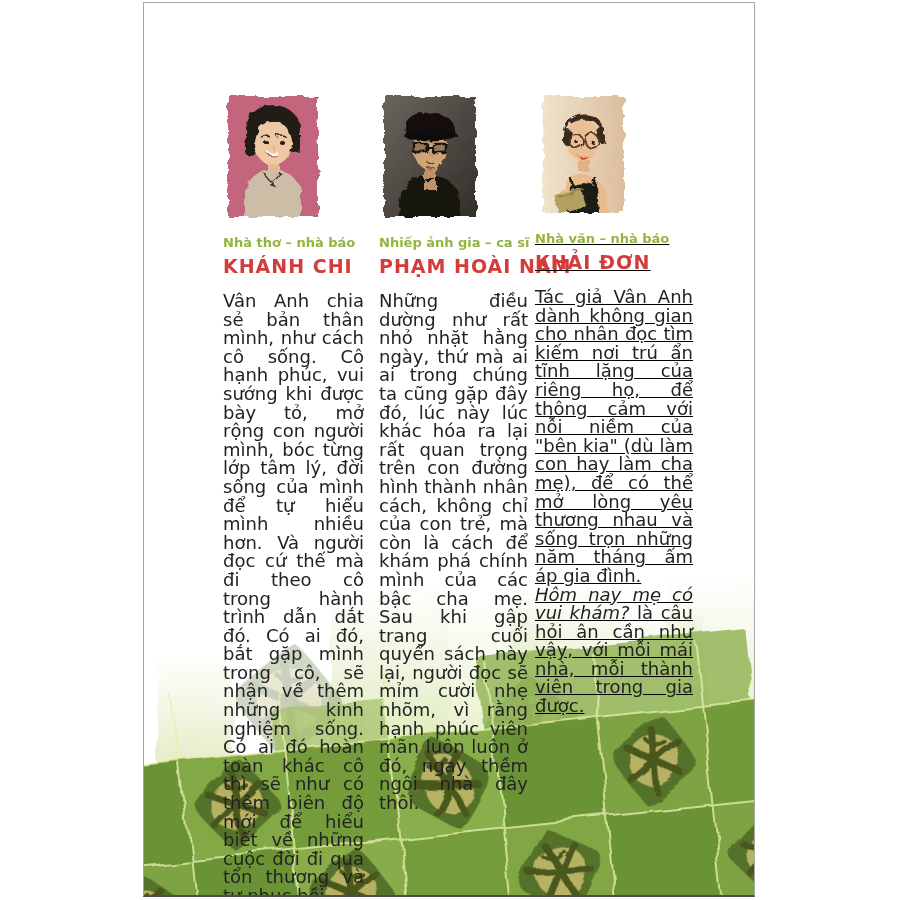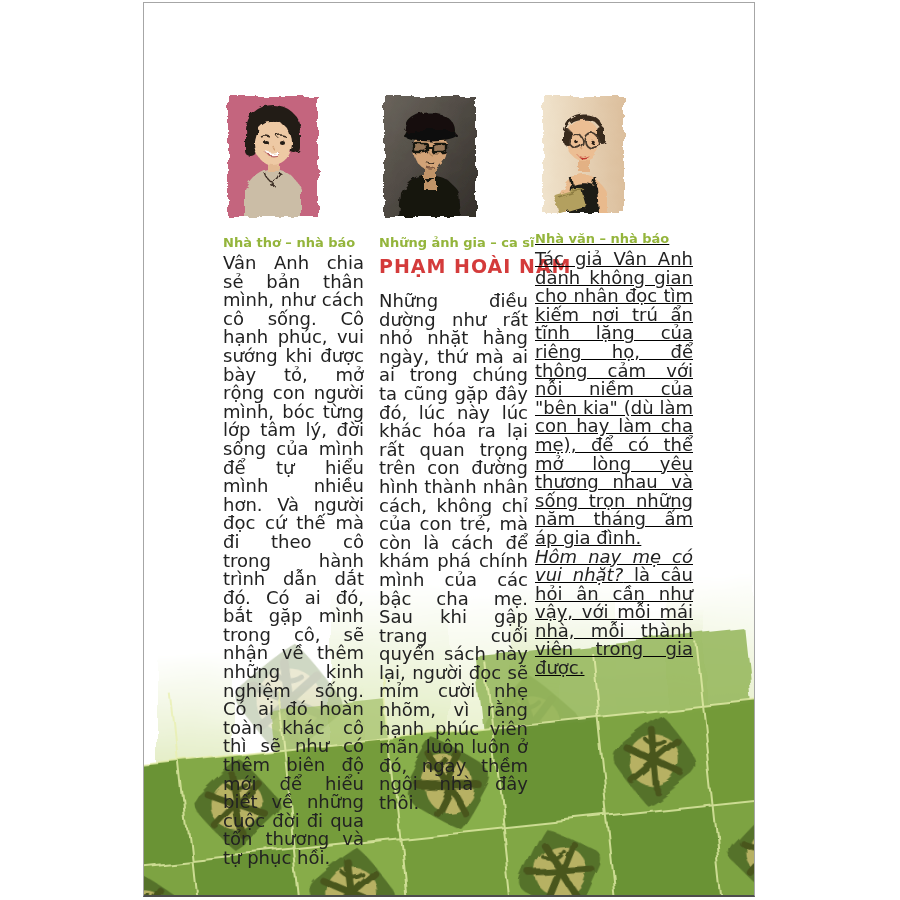--- a/index.html
+++ b/index.html
@@ -158,20 +158,21 @@
           <path d="M36,44 Q40.5,42 45,44" stroke="#3a2c20" stroke-width="1.4" fill="none"></path>
           <path d="M52,44 Q56.5,42 61,44" stroke="#3a2c20" stroke-width="1.4" fill="none"></path>
           <path d="M47,52 Q48,56 49,56" stroke="#d2a176" stroke-width="1.3" fill="none"></path>
           <path d="M40,60 Q48,67 56,60 Q48,64 40,60 Z" fill="#b55f5f"></path>
           <path d="M42,60 Q48,63 54,60" stroke="#ffffff" stroke-width="1.6" fill="none"></path>
           <path d="M40,80 C44,92 52,92 56,80" stroke="#3a2c22" stroke-width="1.4" fill="none"></path>
           <circle cx="48" cy="92" r="2" fill="#3a2c22"></circle>
         </g>
       </svg>
       <div class="role">Nhà thơ – nhà báo</div>
+      <div class="name">KHÁNH CHI</div>
       <div class="bio">
         <p>Vân Anh chia sẻ bản thân mình, như cách cô sống. Cô hạnh phúc, vui sướng khi được bày tỏ, mở rộng con người mình, bóc từng lớp tâm lý, đời sống của mình để tự hiểu mình nhiều hơn. Và người đọc cứ thế mà đi theo cô trong hành trình dẫn dắt đó. Có ai đó, bắt gặp mình trong cô, sẽ nhận về thêm những kinh nghiệm sống. Có ai đó hoàn toàn khác cô thì sẽ như có thêm biên độ mới để hiểu biết về những cuộc đời đi qua tổn thương và tự phục hồi.</p>
       </div>
     </div>
 
     <div class="col col2">
       <svg class="photo" width="98" height="127" viewBox="0 0 98 127">
         <g filter="url(#tear)">
           <rect x="3" y="3" width="92" height="121" fill="url(#bg2grad)"></rect>
           <path d="M18,124 L20,100 C28,86 40,82 49,83 C58,82 70,86 78,100 L80,124 Z" fill="#15130f"></path>
@@ -181,21 +182,21 @@
           <path d="M25,36 C25,14 73,14 73,36 L75,41 C75,46 23,46 23,41 Z" fill="#14110e"></path>
           <ellipse cx="49" cy="42" rx="27" ry="5.5" fill="#0d0b09"></ellipse>
           <rect x="33" y="50" width="13" height="10" rx="2" fill="#2b251f" fill-opacity="0.35" stroke="#15120f" stroke-width="2.4"></rect>
           <rect x="52" y="50" width="13" height="10" rx="2" fill="#2b251f" fill-opacity="0.35" stroke="#15120f" stroke-width="2.4"></rect>
           <line x1="46" y1="54" x2="52" y2="54" stroke="#15120f" stroke-width="2"></line>
           <path d="M47,58 Q49,62 51,62" stroke="#b2875c" stroke-width="1.3" fill="none"></path>
           <path d="M45,69 Q49,71 53,69" stroke="#3a2c20" stroke-width="1.6" fill="none"></path>
           <path d="M45,74 Q49,76 53,74" stroke="#7d5740" stroke-width="1.4" fill="none"></path>
         </g>
       </svg>
-      <div class="role">Những ảnh gia – ca sĩ</div>
+      <div class="role">Nhiếp ảnh gia – ca sĩ</div>
       <div class="name">PHẠM HOÀI NAM</div>
       <div class="bio">
         <p>Những điều dường như rất nhỏ nhặt hằng ngày, thứ mà ai ai trong chúng ta cũng gặp đây đó, lúc này lúc khác hóa ra lại rất quan trọng trên con đường hình thành nhân cách, không chỉ của con trẻ, mà còn là cách để khám phá chính mình của các bậc cha mẹ. Sau khi gập trang cuối quyển sách này lại, người đọc sẽ mỉm cười nhẹ nhõm, vì rằng hạnh phúc viên mãn luôn luôn ở đó, ngay thềm ngôi nhà đây thôi.</p>
       </div>
     </div>
 
     <div class="col col3">
       <svg class="photo" width="87" height="123" viewBox="0 0 87 123">
         <g filter="url(#tear)">
           <rect x="3" y="3" width="81" height="117" fill="url(#bg3grad)"></rect>
@@ -213,20 +214,21 @@
           <line x1="42.5" y1="47" x2="45.5" y2="47" stroke="#4a3b2d" stroke-width="1.6"></line>
           <circle cx="36" cy="48.5" r="1.8" fill="#2a1f16"></circle>
           <circle cx="52" cy="48.5" r="1.8" fill="#2a1f16"></circle>
           <path d="M42,55 Q43,58 44,58" stroke="#d2a176" stroke-width="1.2" fill="none"></path>
           <path d="M37,62 Q43,66 49,62 Q43,69 37,62 Z" fill="#c0392f"></path>
           <rect x="16" y="98" width="28" height="20" rx="2" fill="#b3a05e" transform="rotate(-16 30 108)"></rect>
           <line x1="18" y1="104" x2="44" y2="96" stroke="#8d7c43" stroke-width="1.5"></line>
         </g>
       </svg>
       <div class="role">Nhà văn – nhà báo</div>
+      <div class="name">KHẢI ĐƠN</div>
       <div class="bio">
         <p>Tác giả Vân Anh dành không gian cho nhân đọc tìm kiếm nơi trú ẩn tĩnh lặng của riêng họ, để thông cảm với nỗi niềm của "bên kia" (dù làm con hay làm cha mẹ), để có thể mở lòng yêu thương nhau và sống trọn những năm tháng ấm áp gia đình.</p>
-        <p><span class="book-title">Hôm nay mẹ có vui nhặt?</span><span> là câu hỏi ân cần như vậy, với mỗi mái nhà, mỗi thành viên trong gia được.</span></p>
+        <p><span class="book-title">Hôm nay mẹ có vui khám?</span><span> là câu hỏi ân cần như vậy, với mỗi mái nhà, mỗi thành viên trong gia được.</span></p>
       </div>
     </div>
 
   </div>
 </div>
 
 </body></html>

